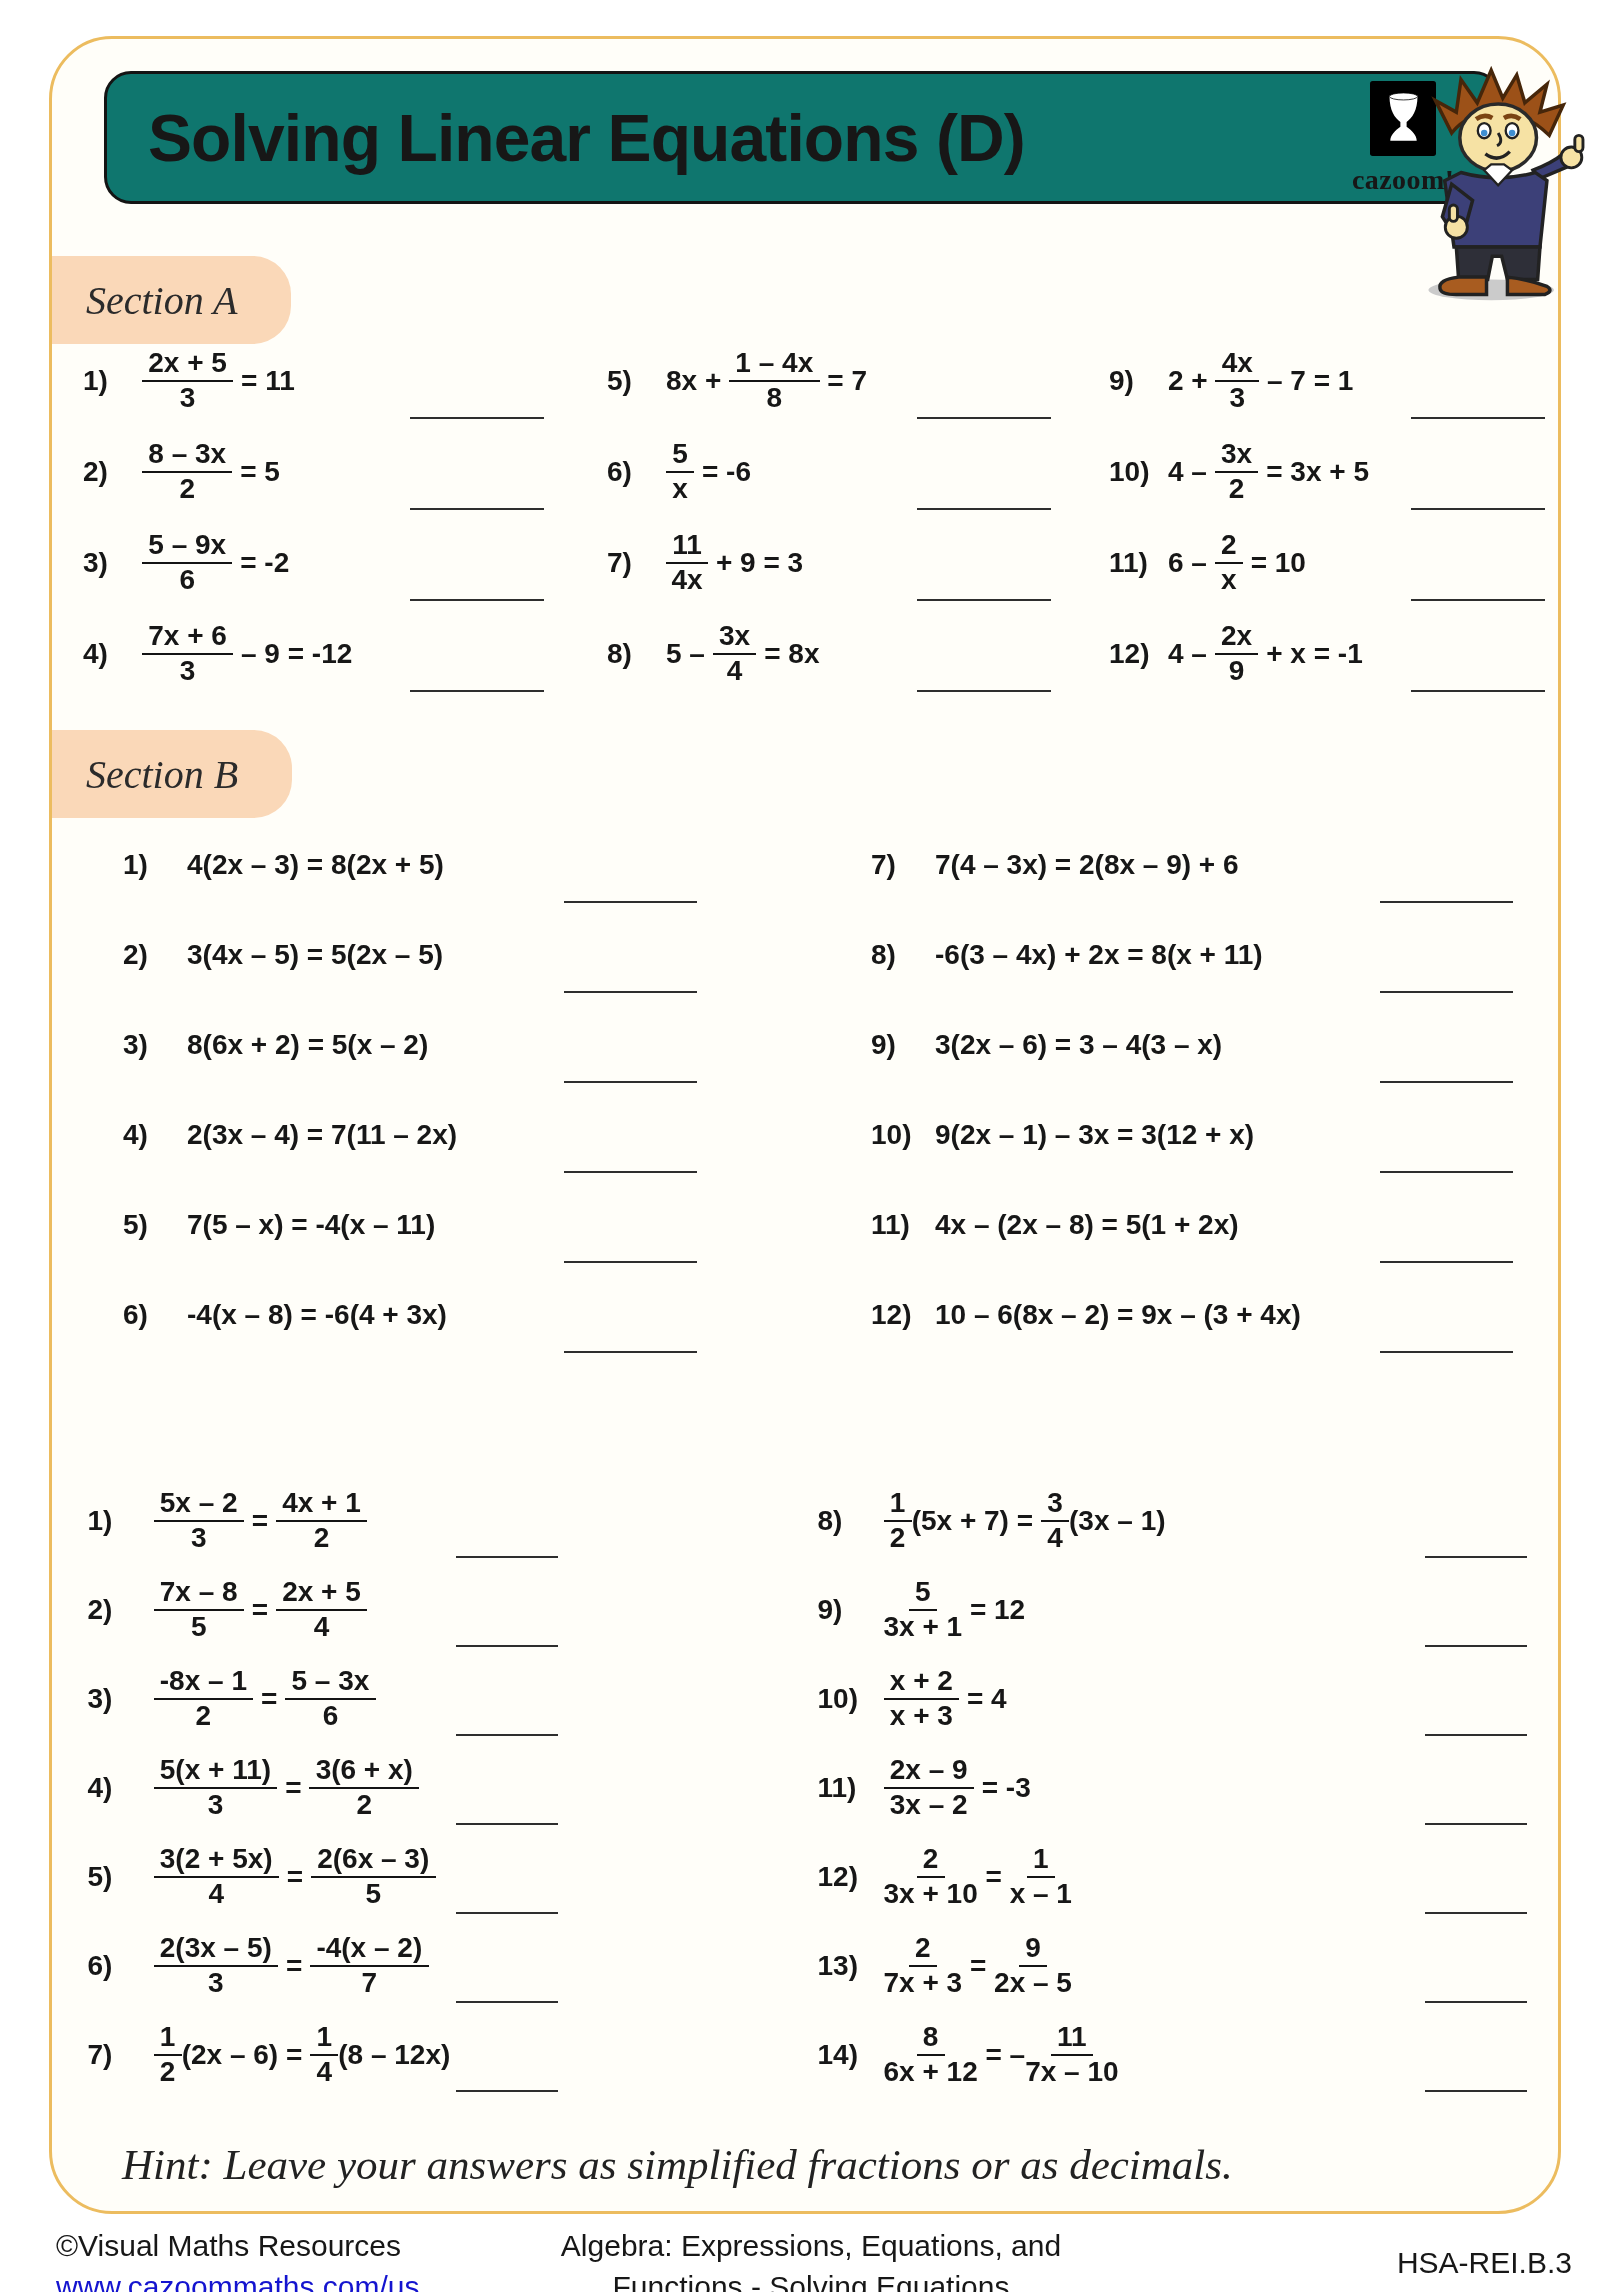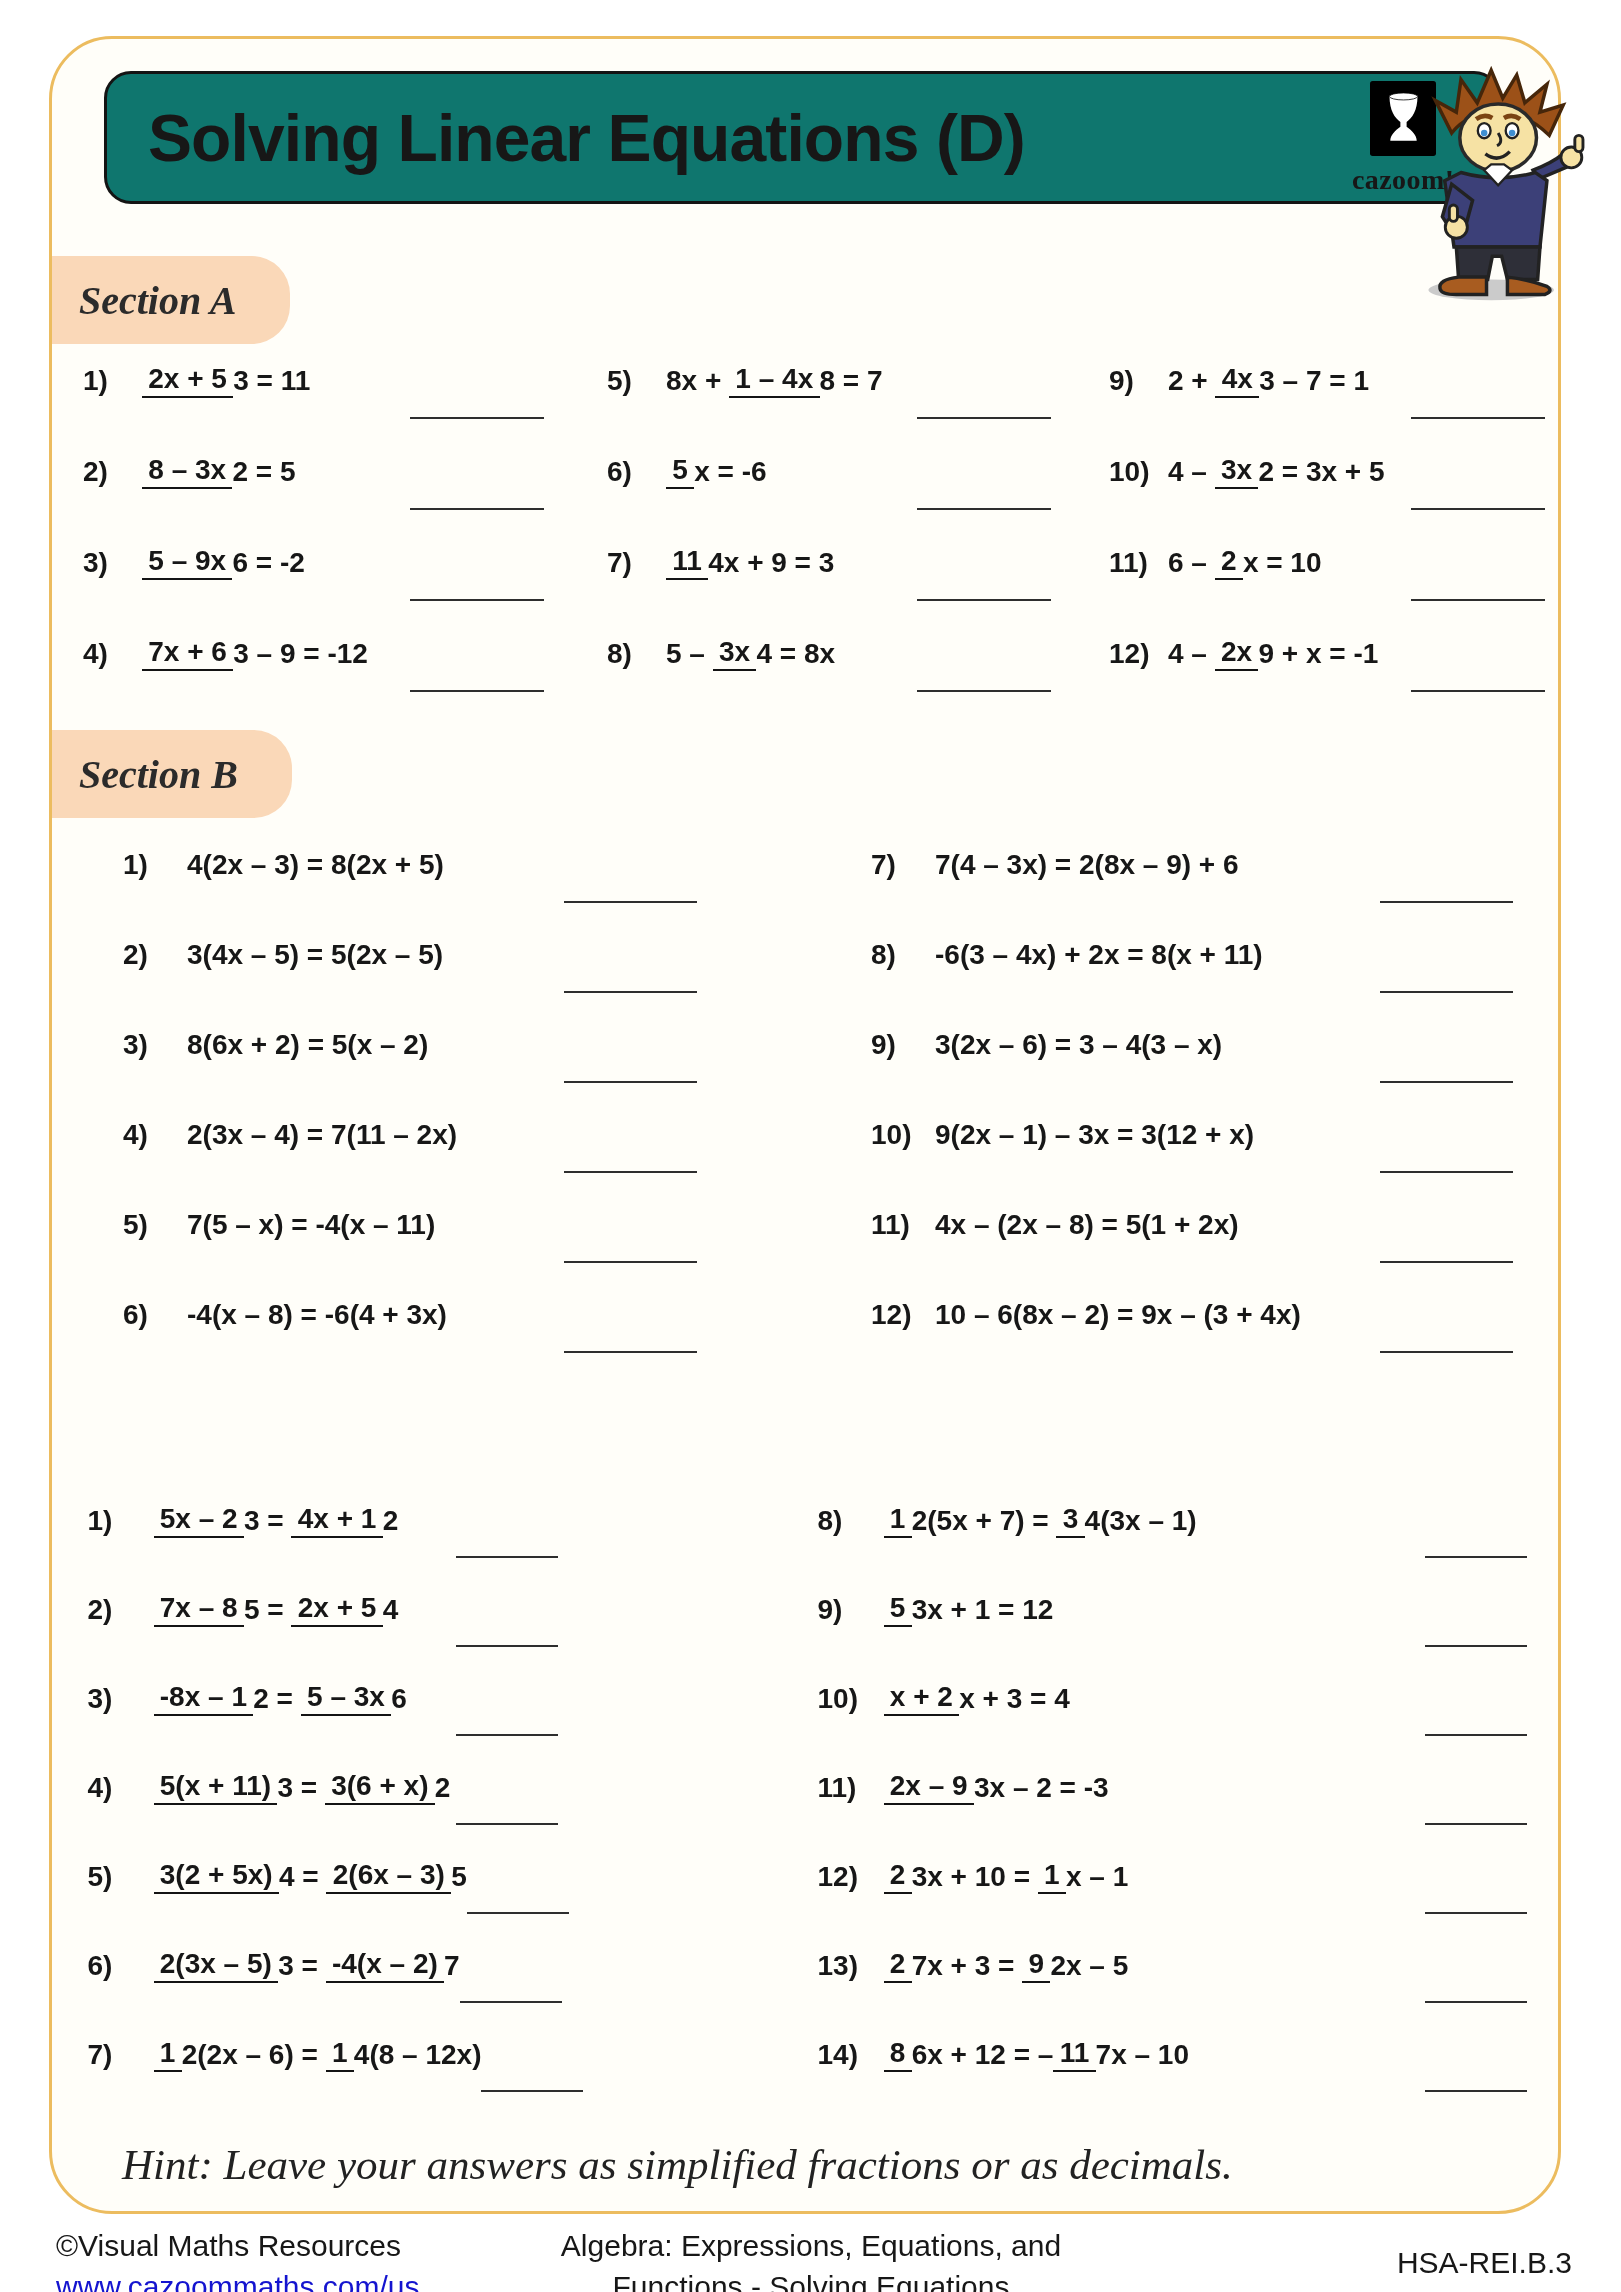--- a/index.html
+++ b/index.html
@@ -22,39 +22,39 @@
     position:absolute;right:14.3px;top:7.2px;width:161px;height:115px;
     display:flex;flex-direction:column;align-items:center;justify-content:space-between;
   }
   .logo-square{width:66px;height:75px;background:#000;border-radius:2.7px;display:flex;align-items:center;justify-content:center;}
   .logo-word{font-family:"Liberation Serif",serif;font-weight:bold;font-size:28px;margin-top:1.8px;letter-spacing:0.4px;}
   .mascot{position:absolute;left:1324px;top:21.5px;width:235px;height:244px;}
   
   .sec-head{
     position:absolute;left:0;height:88px;background:#fad8b8;
     border-radius:0 38px 38px 0;display:flex;align-items:center;
-    padding:0 54px 0 27px;
-    font-family:"Liberation Serif",serif;font-weight:bold;font-style:italic;font-size:40px;color:#2b2b2b;
+    padding:0 54px 0 34px;
+    font-family:"Liberation Serif",serif;font-weight:normal;font-style:italic;font-size:40px;color:#2b2b2b;
   }
   #head-a{top:217px}#head-b{top:691px}#head-c{top:1351px}
   
   .sec-body{position:absolute;left:0;width:100%;display:flex;padding-left:31px;box-sizing:border-box;}
   #body-a{top:296px}#body-b{top:781px}#body-c{top:1437px}
   .col{display:flex;flex-direction:column;}
   .s-a .col1{width:524px}.s-a .col2{width:502px}.s-a .col3{flex:1}
   .s-b .col{padding-left:40px;box-sizing:border-box}
   .s-b .col1{width:748px}.s-b .col2{flex:1}
   .s-c .col{padding-left:4.5px;box-sizing:border-box}
   .s-c .col1{width:730px}.s-c .col2{flex:1}
   .prob{display:flex;align-items:center;}
   .s-a .prob{height:91px}.s-b .prob{height:90px}.s-c .prob{height:89px}
   .pnum{font-weight:bold;font-size:28px;width:59px;flex:none;}
   .s-b .pnum{width:64px}.s-c .pnum{width:66px}
   .eq{display:inline-flex;align-items:center;font-weight:bold;font-size:28px;white-space:pre;}
-  .frac{display:inline-flex;flex-direction:row;align-items:center;line-height:1.12;text-align:center;}
+  .frac{display:inline-flex;flex-direction:column;align-items:center;line-height:1.12;text-align:center;}
   .fnum{padding:0 6.3px 0.9px;border-bottom:2.7px solid #141414;}
   .fden{padding-top:0.9px;}
   .blank{margin-left:auto;align-self:flex-end;margin-bottom:7.2px;height:0;border-bottom:2.7px solid #2e2e2e;flex:none;}
   .s-a .blank{width:134px}
   .s-a .col1 .blank{margin-right:63px}
   .s-a .col2 .blank{margin-right:58px}
   .s-a .col3 .blank{margin-right:13.4px}
   .s-b .blank{width:133px}
   .s-b .col1 .blank{margin-right:134px}
   .s-b .col2 .blank{margin-right:45px}

